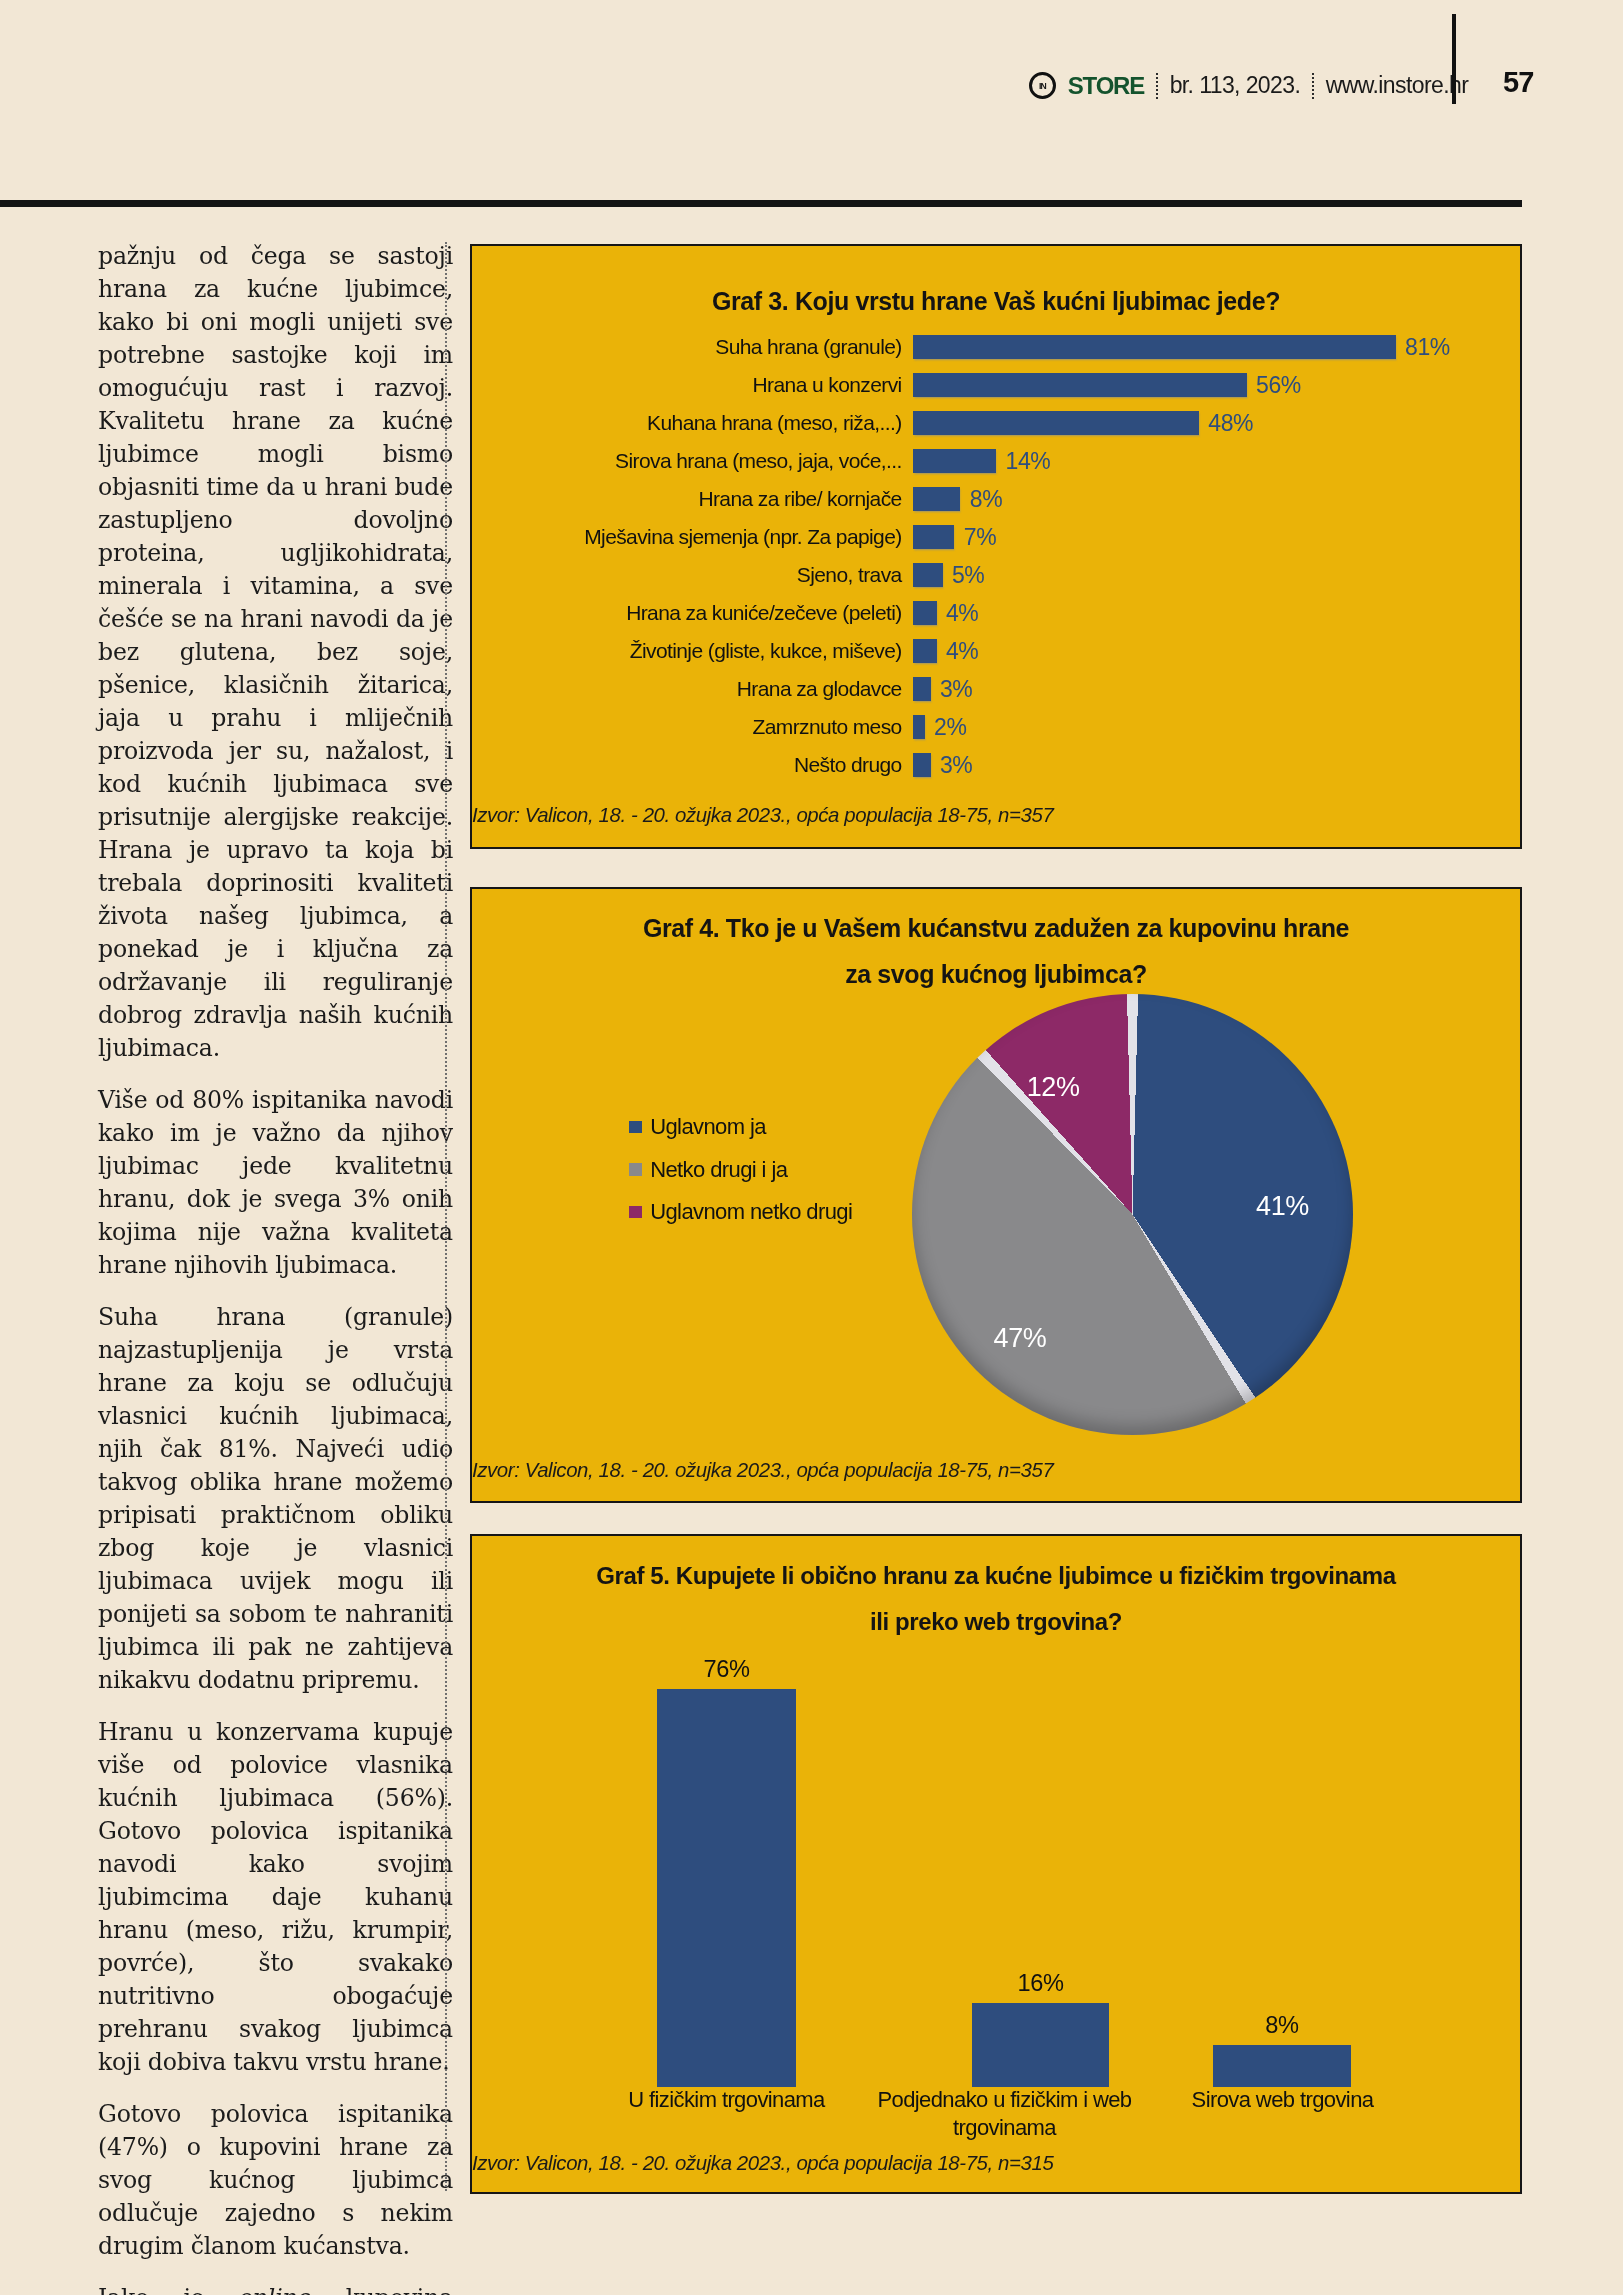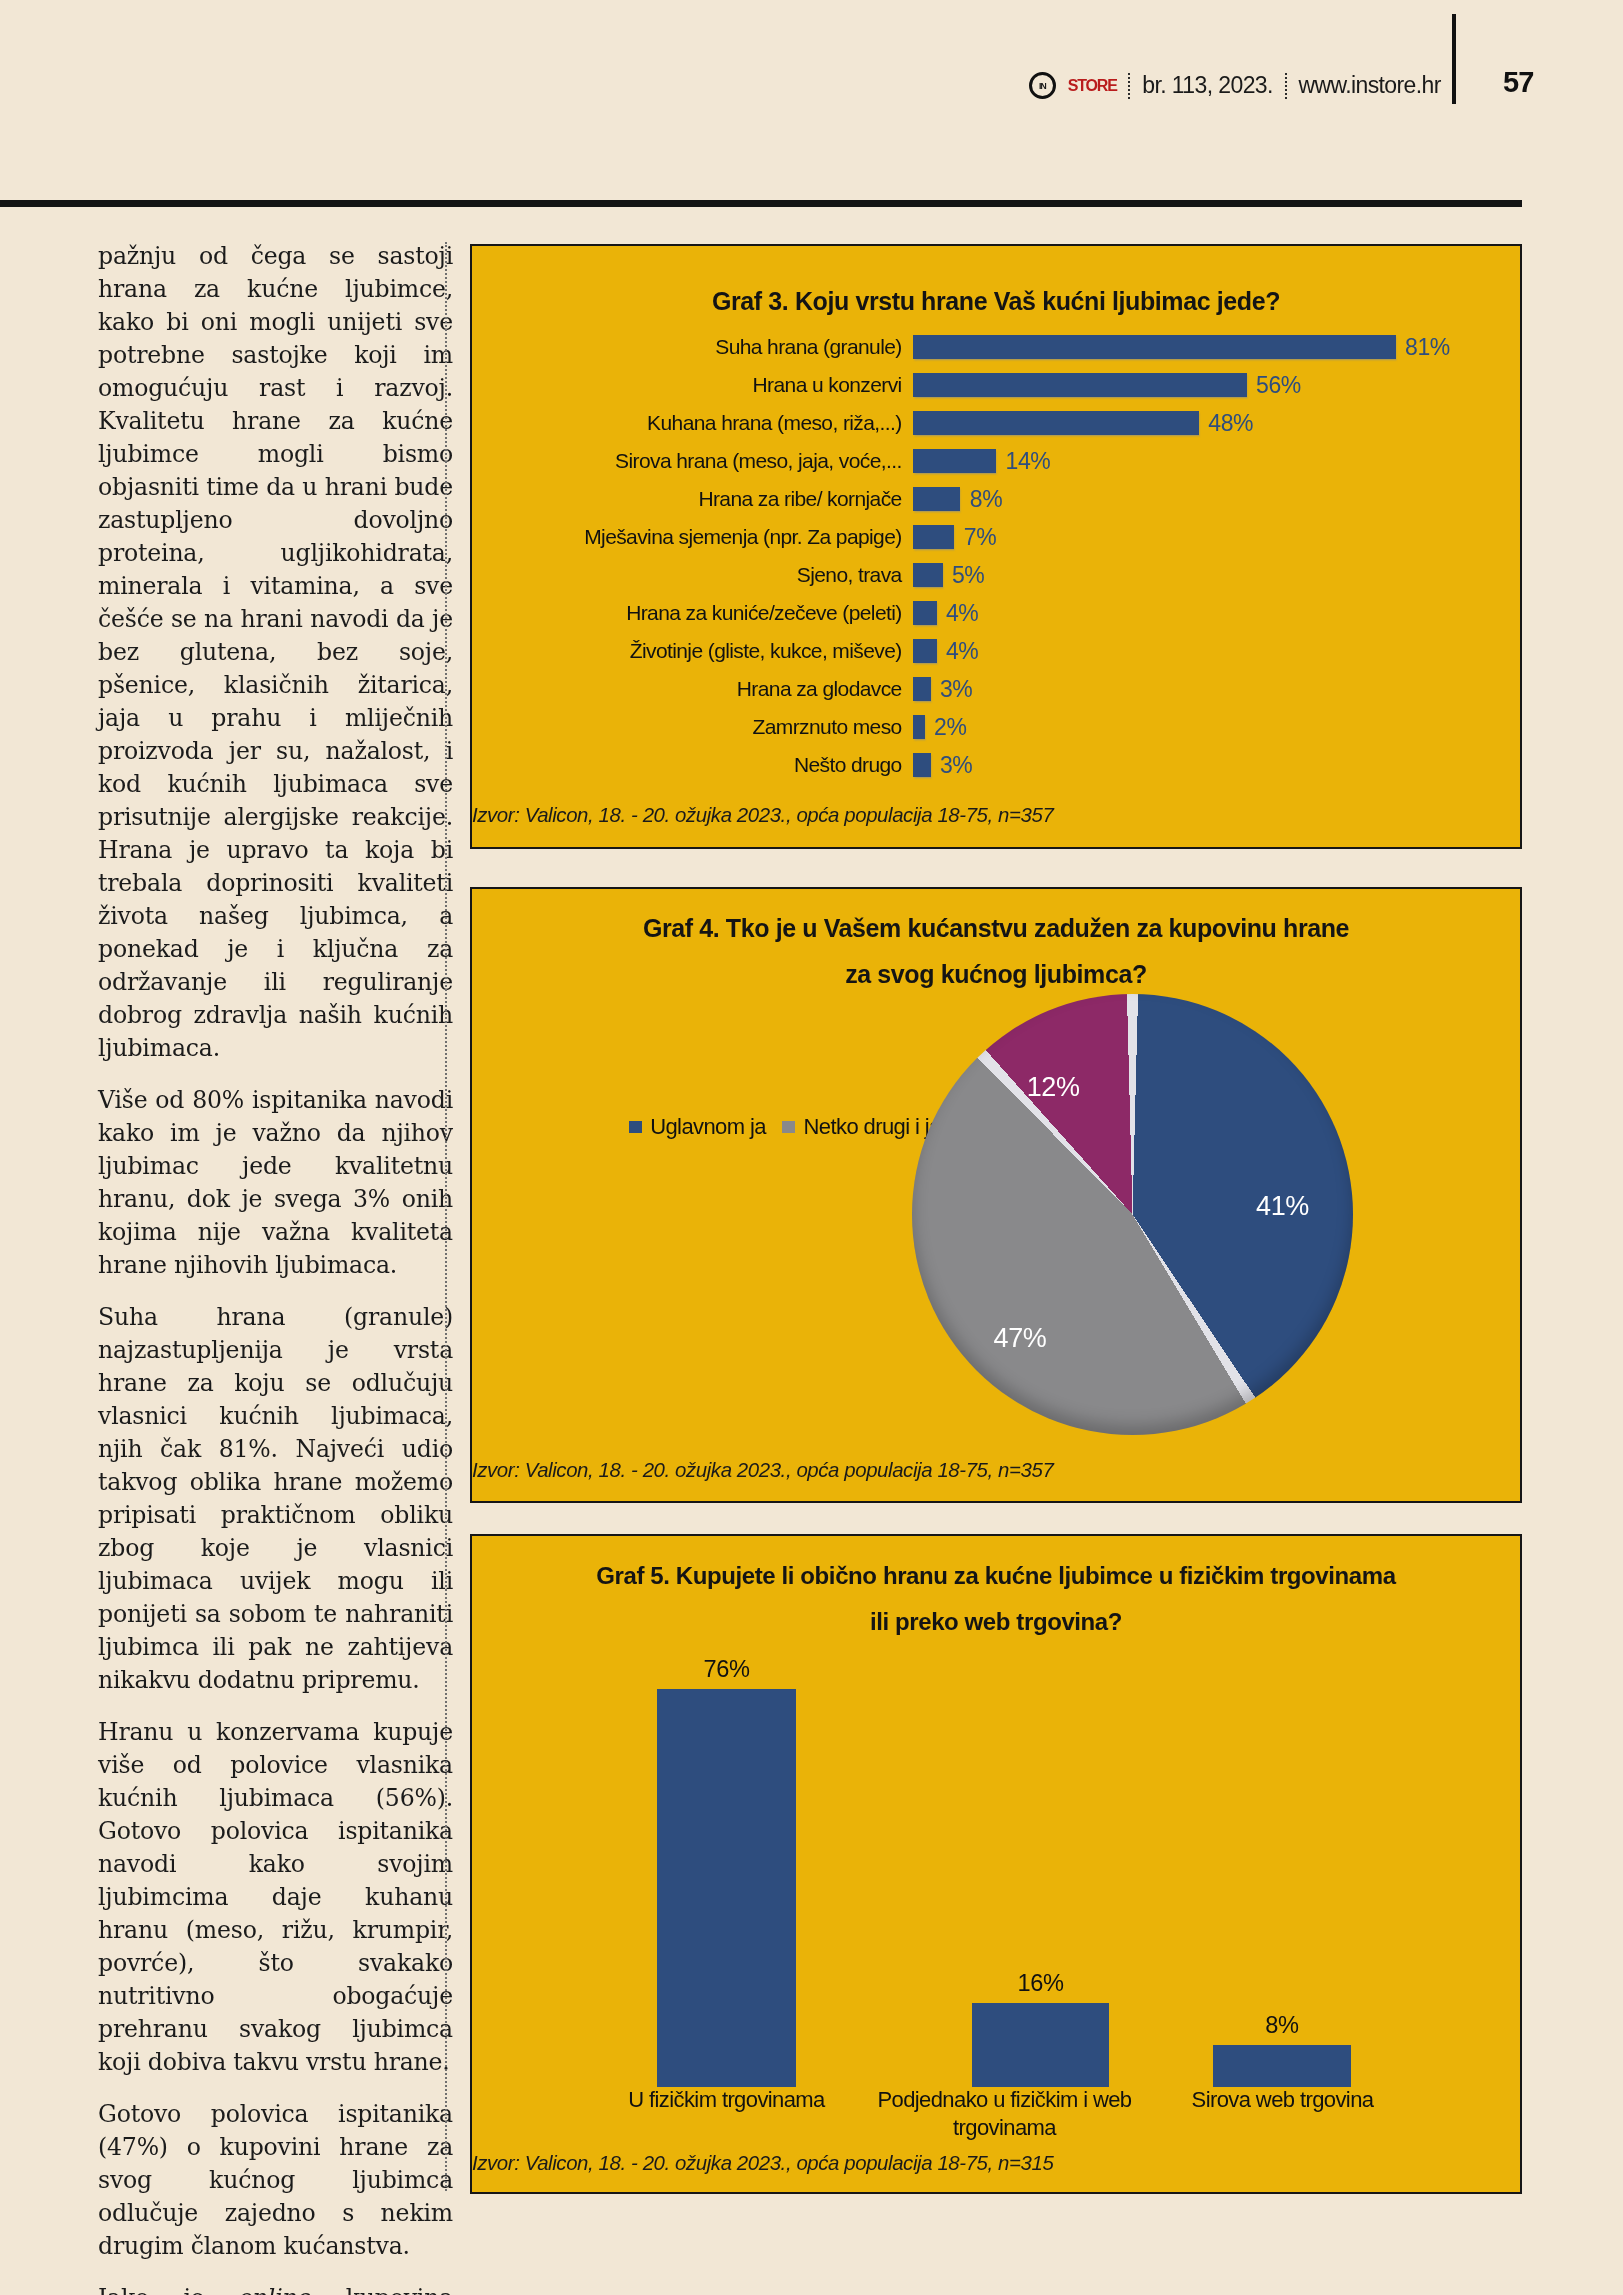--- a/index.html
+++ b/index.html
@@ -3,21 +3,21 @@
 <meta charset="utf-8">
 <style>
   html,body{margin:0;padding:0;}
   .canvas{position:relative;width:1623px;height:2295px;background:#f2e7d5;overflow:hidden;
           font-family:"Liberation Sans",sans-serif;color:#161616;}
 
   
   .masthead{position:absolute;left:1029px;top:68px;height:35px;display:flex;align-items:center;gap:11.8px;}
   .logo-circle{width:21px;height:21px;border:3.1px solid #111;border-radius:50%;display:flex;
                align-items:center;justify-content:center;font-size:8.6px;font-weight:900;letter-spacing:-0.8px;color:#111;}
-  .logo-text{font-size:16px;font-weight:800;letter-spacing:-1.2px;color:#b91c1c;}
+  .logo-text{font-size:24px;font-weight:800;letter-spacing:-1.2px;color:#14532d;}
   .dots-sep{height:26px;border-left:2.4px dotted #2c2c2c;}
   .issue,.website{font-size:23px;letter-spacing:-0.6px;color:#1a1a1a;}
   .head-vrule{position:absolute;left:1452px;top:14px;width:3.9px;height:90px;background:#111;}
   .page-num{position:absolute;left:1491px;top:66px;font-size:29px;font-weight:800;letter-spacing:-0.8px;color:#111;margin-left:12px;}
   .top-rule{position:absolute;left:0;top:200px;width:1522px;height:7px;background:#141414;}
 
   
   .article-col{position:absolute;left:98px;top:240px;width:355px;}
   .article-col p{font-family:"DejaVu Serif",serif;font-size:23.6px;line-height:33px;letter-spacing:-0.2px;
                  text-align:justify;margin:0 0 19px 0;color:#1b1b1b;}
@@ -38,21 +38,21 @@
   
   .g3-rows{position:absolute;left:15.7px;right:11px;top:82px;}
   .g3-row{height:38px;display:flex;align-items:center;}
   .g3-label{width:414px;text-align:right;font-size:21px;letter-spacing:-0.6px;color:#111;flex:none;}
   .g3-track{flex:1;margin-left:11px;display:flex;align-items:center;gap:9.4px;}
   .g3-bar{height:23.6px;box-shadow:0.8px 1.6px 1.6px rgba(120,130,150,.45);}
   .g3-val{font-size:23px;letter-spacing:-0.4px;color:#2e4d7e;}
 
   
   .g4-title{top:15.7px;}
-  .g4-legend{position:absolute;left:157px;top:225px;display:flex;flex-direction:row;gap:16.5px;}
+  .g4-legend{position:absolute;left:157px;top:225px;display:flex;flex-direction:column;gap:16.5px;}
   .g4-legend-item{display:flex;align-items:center;gap:8.6px;}
   .g4-swatch{width:12.6px;height:12.6px;flex:none;}
   .g4-legend-label{font-size:22px;letter-spacing:-0.6px;color:#111;}
   .g4-pie{position:absolute;left:440px;top:105px;width:441px;height:441px;border-radius:50%;
           box-shadow:inset 0 -9.4px 15.7px rgba(0,0,0,.22);}
   .g4-slice-label{position:absolute;transform:translate(-50%,-50%);color:#ffffff;font-size:27px;letter-spacing:-0.4px;}
 
   
   .g5-title{top:17.3px;font-size:24px;}
   .g5-col{position:absolute;bottom:105px;display:flex;flex-direction:column;align-items:center;

